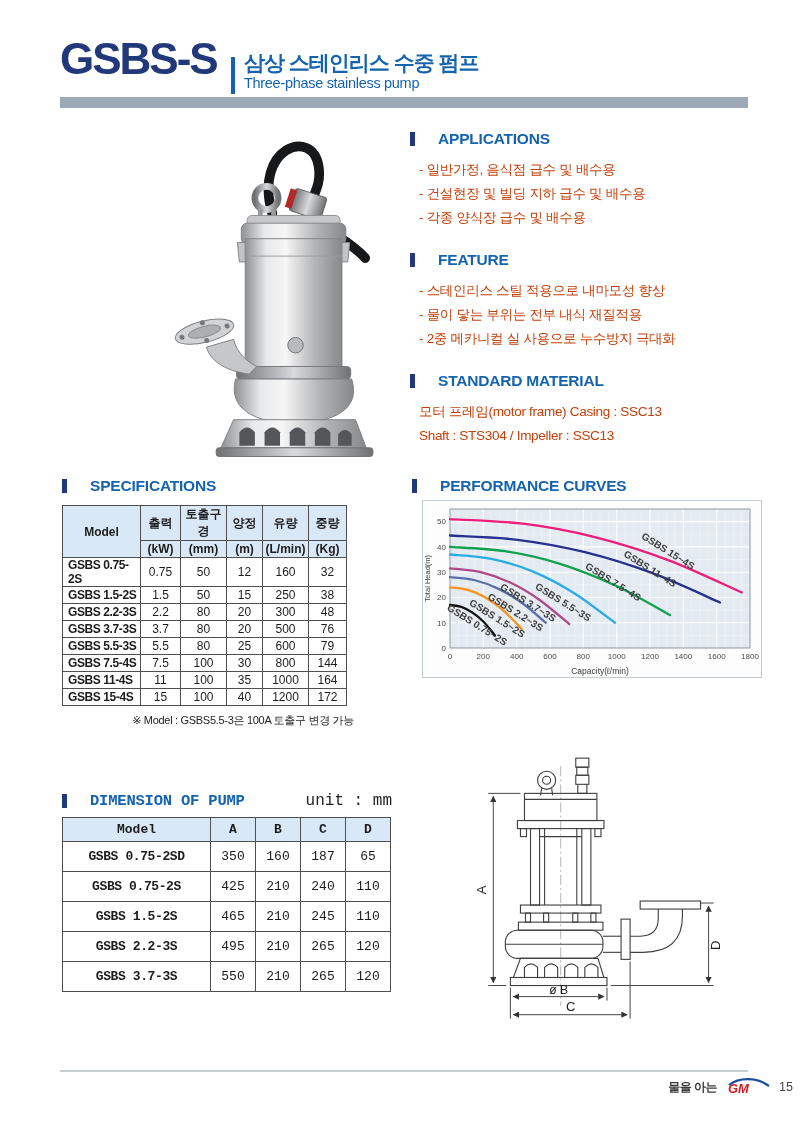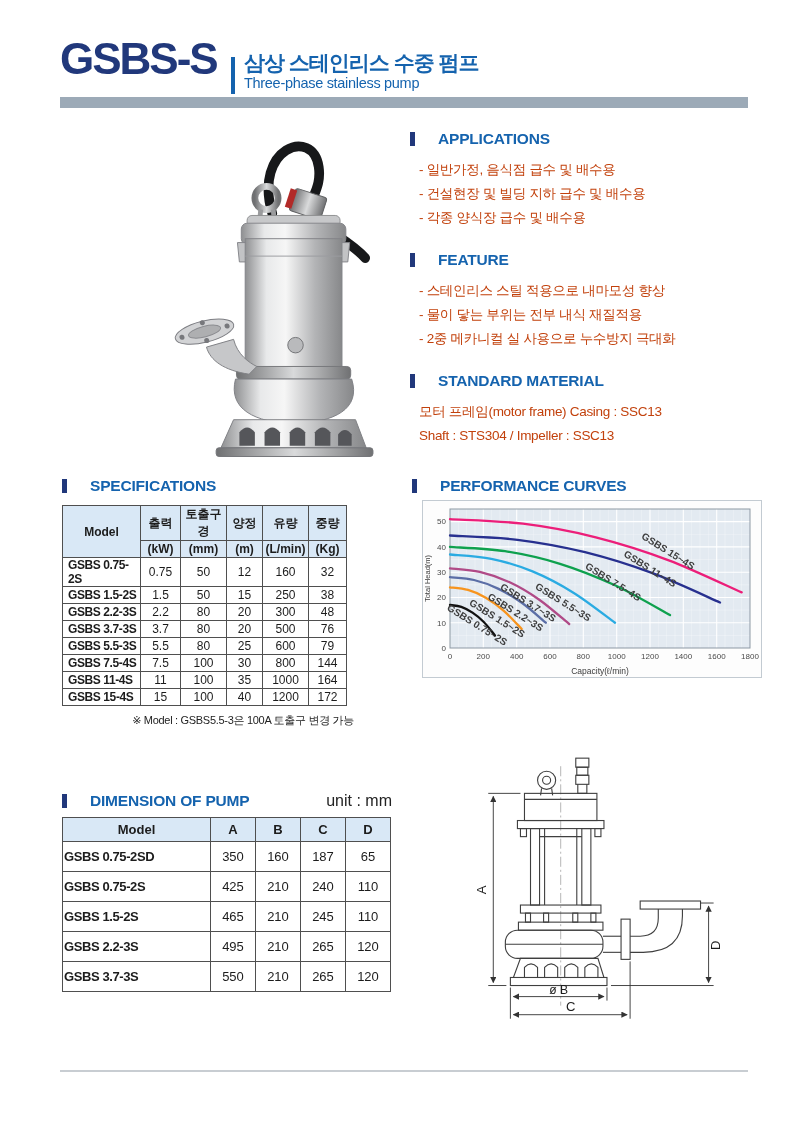--- a/index.html
+++ b/index.html
@@ -33,28 +33,28 @@
         padding:0 2px;height:16px;color:#1c1c1c;}
   table.spec th{background:var(--table-header-bg);font-weight:600;}
   table.spec td.model{font-weight:bold;text-align:left;padding-left:5px;letter-spacing:-0.4px;}
   .spec-footnote{margin-top:7px;width:292px;text-align:right;font-size:11px;color:#222;letter-spacing:-0.3px;}
 
   
   .perf-block{position:absolute;left:412px;top:477px;}
   .perf-chart-svg{position:absolute;left:422px;top:500px;}
 
   
-  .dim-block{position:absolute;left:62px;top:792px;width:330px;}
+  .dim-block{position:absolute;left:62px;top:792px;width:330px;font-family:Liberation Mono, monospace;}
   .dim-title-row{display:flex;align-items:flex-end;justify-content:space-between;}
   .unit-note{font-size:16px;color:#222;}
   table.dim{border-collapse:collapse;margin-top:7px;width:328px;table-layout:fixed;}
   table.dim th,table.dim td{border:1px solid #4f4f4f;text-align:center;font-size:13px;
         color:#1c1c1c;height:22px;}
   table.dim th{background:var(--table-header-bg);font-weight:600;height:21px;}
-  table.dim td.model{font-weight:bold;text-align:left;letter-spacing:-0.4px;}
+  table.dim td.model{font-weight:bold;text-align:center;letter-spacing:-0.4px;}
   table.dim td{height:27px;}
 
   .dim-drawing{position:absolute;left:446px;top:752px;}
 
   
   .footer-rule{position:absolute;left:60px;top:1070px;width:688px;height:2px;background:#c8cdd2;}
   .footer{position:absolute;left:60px;top:1078px;width:733px;display:flex;justify-content:flex-end;
           align-items:center;gap:9px;}
   .footer-tagline{font-size:12px;font-weight:bold;color:#3a3a3a;letter-spacing:-0.5px;}
   .page-number{font-size:12.5px;color:#444;}
@@ -472,14 +472,22 @@
     </g>
     <g font-size="13" fill="#1e1e1e" text-anchor="middle">
       <text transform="translate(40,137) rotate(-90)">A</text>
       <text transform="translate(272,192) rotate(-90)">D</text>
       <text x="112" y="240" font-size="12">ø B</text>
       <text x="124" y="257">C</text>
     </g>
   </svg>
 
   <div class="footer-rule"></div>
+  <div class="footer">
+    <span class="footer-tagline">물을 아는</span>
+    <svg width="44" height="18" viewBox="0 0 44 18">
+      <text x="2" y="15" font-size="13" font-weight="bold" font-style="italic" fill="#d21f26">GM</text>
+      <path d="M3,7 C13,-1 31,-1 43,8" stroke="#1c4e9d" stroke-width="2.2" fill="none"></path>
+    </svg>
+    <span class="page-number">15</span>
+  </div>
 
 </div>
 
 </body></html>

